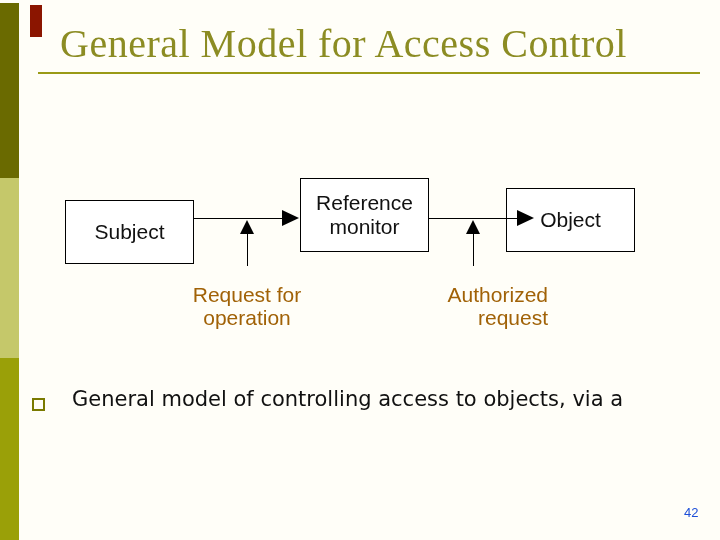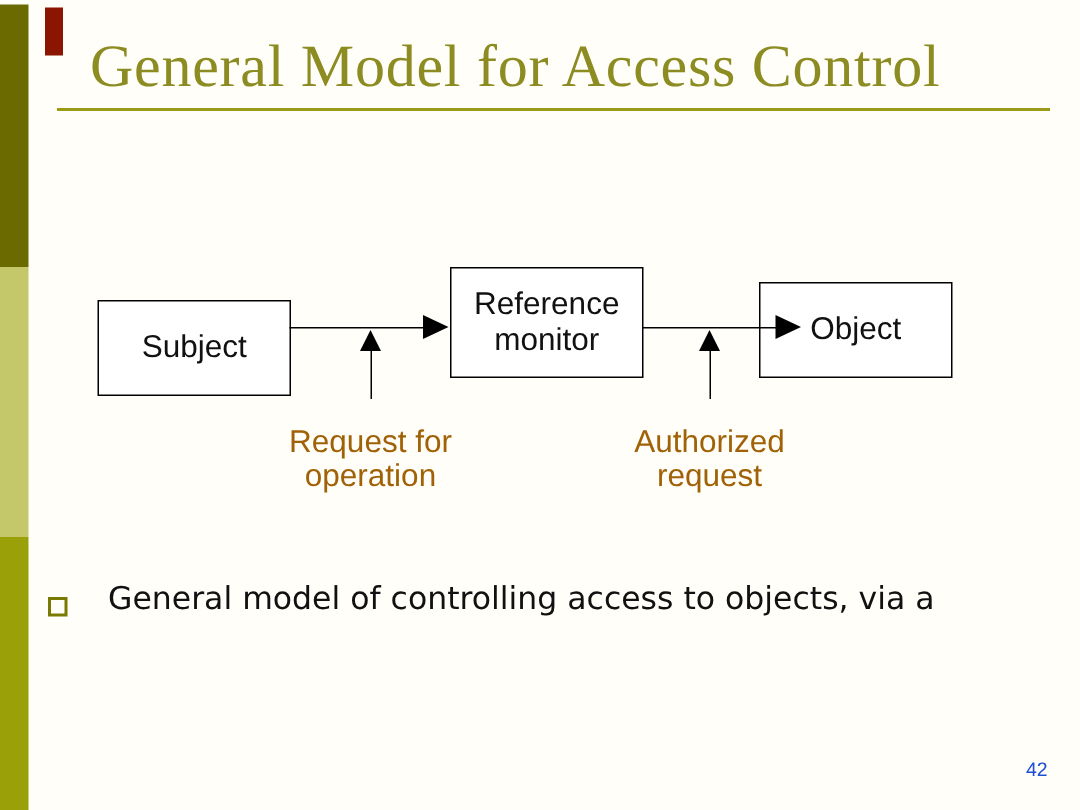--- a/index.html
+++ b/index.html
@@ -74,21 +74,21 @@
   }
   .varrow-head-1 { left: 240px; }
   .varrow-head-2 { left: 466px; }
 
   .arrow-label {
     position: absolute; top: 271px; width: 150px;
     text-align: center;
     font-size: 21px; line-height: 23px; color: #a16207; margin-top: 12px;
   }
   .arrow-label-1 { left: 172px; }
-  .arrow-label-2 { left: 398px; }
+  .arrow-label-2 { left: 398px; text-align: right; }
 
   
   .bullet-square {
     position: absolute; left: 32px; top: 398px;
     width: 9px; height: 9px;
     border: 2px solid #7a7a00; background: #fffef8;
   }
   .bullet-text {
     position: absolute; left: 72px; top: 386px; width: 656px;
     font-family: "DejaVu Sans", sans-serif;

